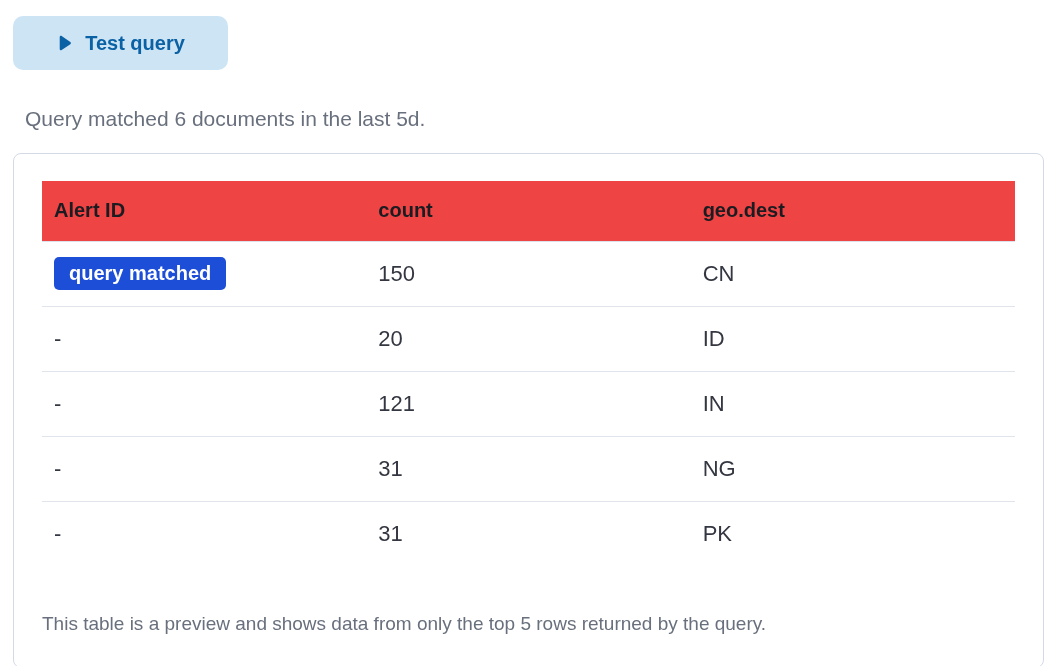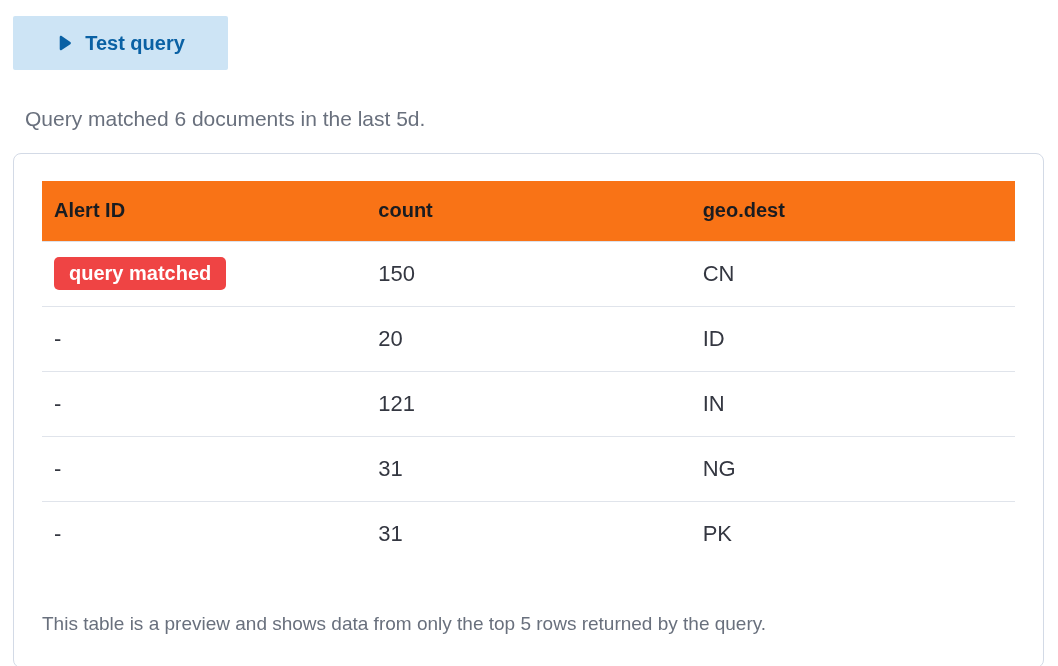--- a/index.html
+++ b/index.html
@@ -19,21 +19,21 @@
   
   .test-btn {
     display: inline-flex;
     align-items: center;
     justify-content: center;
     gap: 12px;
     height: 54px;
     min-width: 215px;
     padding: 0 26px;
     border: none;
-    border-radius: 2px;
+    border-radius: 10px;
     background: #cde4f5;
     color: #0a61a4;
     font-family: inherit;
     font-size: 20px;
     font-weight: 600;
     cursor: pointer;
   }
   .play-icon {
     display: inline-flex;
     flex-shrink: 0;
@@ -54,21 +54,21 @@
     padding: 27px 28px 31px 28px;
     background: #ffffff;
   }
 
   table.preview {
     width: 100%;
     border-collapse: collapse;
     table-layout: fixed;
   }
   table.preview th {
-    background: #f97316;
+    background: #ef4444;
     height: 60px;
     text-align: left;
     vertical-align: middle;
     padding: 0 12px;
     font-size: 20px;
     font-weight: 700;
     color: #1a1c21;
     border-bottom: 1px solid #dce1ea;
   }
   table.preview td {
@@ -79,21 +79,21 @@
     color: #343741;
     border-bottom: 1px solid #e0e4eb;
     background: #ffffff;
   }
   table.preview tbody tr:last-child td {
     border-bottom: none;
   }
 
   .badge {
     display: inline-block;
-    background: #ef4444;
+    background: #1d4ed8;
     color: #ffffff;
     font-size: 20px;
     font-weight: 600;
     line-height: 24px;
     padding: 4px 15px 5px 15px;
     border-radius: 5px;
     white-space: nowrap;
   }
 
   .footnote {

